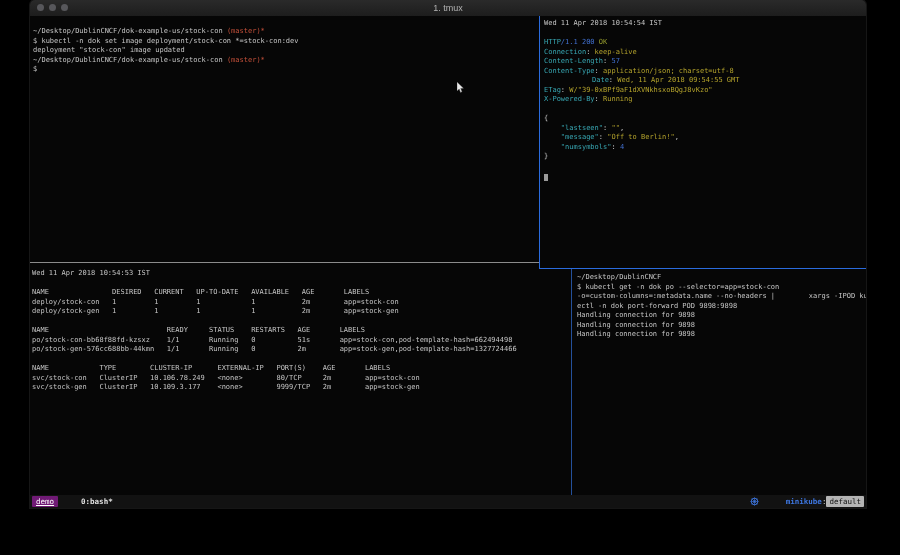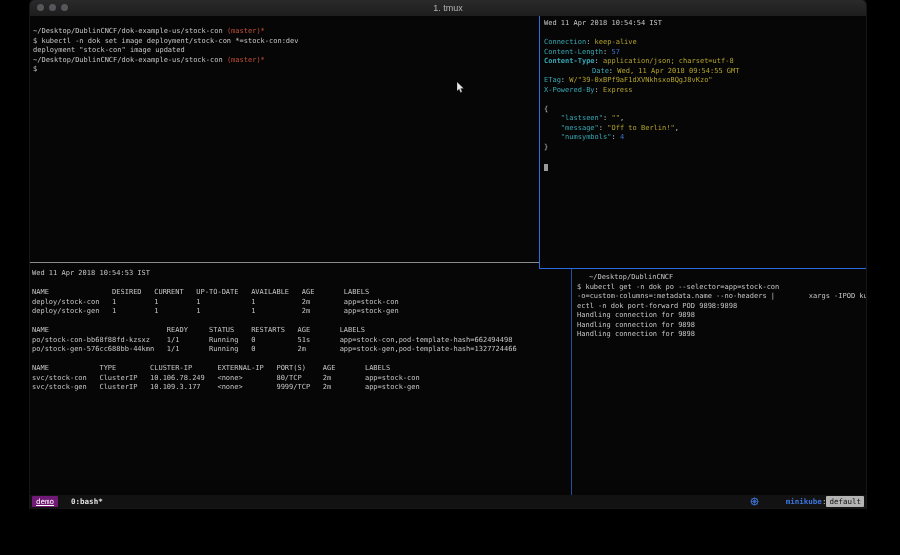--- a/index.html
+++ b/index.html
@@ -36,21 +36,21 @@
   .divider-h-right{left:509px;top:252px;right:0;height:1px;}
   .divider-h-left{left:0;top:246px;width:509px;height:1px;}
   .divider-v-bottom{left:541px;top:253px;width:1px;bottom:0;}
   .block-cursor{display:inline-block;width:4px;height:7px;background:#9a9a9a;vertical-align:bottom;}
   .mouse-pointer{position:absolute;left:427px;top:62px;width:8px;height:11px;}
   .statusbar{
     position:absolute;left:0;bottom:0;right:0;height:13px;background:#121212;
     display:flex;align-items:center;font-size:7.5px;padding:0 2px;box-sizing:border-box;
   }
   .session-chip{color:#fff;padding:0 4px;border-radius:1px;line-height:11px;}
-  .window-label{margin-left:13px;color:#e2e2e2;font-weight:bold;}
+  .window-label{margin-left:23px;color:#e2e2e2;font-weight:bold;}
   .sb-right{margin-left:auto;display:flex;align-items:center;}
   .k8s-icon{display:inline-flex;margin-right:2px;}
   .context{font-weight:bold;}
   .sb-sep{color:#cccccc;}
   .namespace-chip{padding:0 3px;border-radius:1px;line-height:11px;}
 </style>
 </head>
 <body>
 
 <div class="stage">
@@ -69,26 +69,27 @@
       <div class="pane pane-tl">
           <div class="tline"><span style="color: rgb(198, 198, 198);">~/Desktop/DublinCNCF/dok-example-us/stock-con </span><span style="color: rgb(196, 80, 58);">(master)*</span></div>
           <div class="tline"><span style="color: rgb(198, 198, 198);">$ kubectl -n dok set image deployment/stock-con *=stock-con:dev</span></div>
           <div class="tline"><span style="color: rgb(198, 198, 198);">deployment "stock-con" image updated</span></div>
           <div class="tline"><span style="color: rgb(198, 198, 198);">~/Desktop/DublinCNCF/dok-example-us/stock-con </span><span style="color: rgb(196, 80, 58);">(master)*</span></div>
           <div class="tline"><span style="color: rgb(198, 198, 198);">$</span></div>
         </div>
       <div class="pane pane-tr">
           <div class="tline"><span style="color: rgb(198, 198, 198);">Wed 11 Apr 2018 10:54:54 IST</span></div>
           <div class="tline">&nbsp;</div>
+          <div class="tline"><span style="color: rgb(56, 168, 180);">HTTP</span><span style="color: rgb(65, 112, 207);">/1.1 200 </span><span style="color: rgb(148, 155, 45);">OK</span></div>
           <div class="tline"><span style="color: rgb(56, 168, 180);">Connection</span><span style="color: rgb(198, 198, 198);">: </span><span style="color: rgb(180, 163, 44);">keep-alive</span></div>
           <div class="tline"><span style="color: rgb(56, 168, 180);">Content-Length</span><span style="color: rgb(198, 198, 198);">: </span><span style="color: rgb(65, 112, 207);">57</span></div>
-          <div class="tline"><span style="color: rgb(56, 168, 180); font-weight: bold;">Content-Type</span><span style="color: rgb(198, 198, 198);">: </span><span style="color: rgb(180, 163, 44);">application/json; charset=utf-8</span></div>
+          <div class="tline"><span style="color: rgb(56, 168, 180);">Content-Type</span><span style="color: rgb(198, 198, 198);">: </span><span style="color: rgb(180, 163, 44);">application/json; charset=utf-8</span></div>
           <div class="tline"><span style="color: rgb(56, 168, 180); padding-left: 48px;">Date</span><span style="color: rgb(198, 198, 198);">: </span><span style="color: rgb(180, 163, 44);">Wed, 11 Apr 2018 09:54:55 GMT</span></div>
           <div class="tline"><span style="color: rgb(56, 168, 180);">ETag</span><span style="color: rgb(198, 198, 198);">: </span><span style="color: rgb(180, 163, 44);">W/"39-0xBPf9aF1dXVNkhsxoBQgJ8vKzo"</span></div>
-          <div class="tline"><span style="color: rgb(56, 168, 180);">X-Powered-By</span><span style="color: rgb(198, 198, 198);">: </span><span style="color: rgb(180, 163, 44);">Express</span></div>
+          <div class="tline"><span style="color: rgb(56, 168, 180);">X-Powered-By</span><span style="color: rgb(198, 198, 198);">: </span><span style="color: rgb(180, 163, 44);">Running</span></div>
           <div class="tline">&nbsp;</div>
           <div class="tline"><span style="color: rgb(198, 198, 198);">{</span></div>
           <div class="tline"><span style="color: rgb(198, 198, 198);">    </span><span style="color: rgb(56, 168, 180);">"lastseen"</span><span style="color: rgb(198, 198, 198);">: </span><span style="color: rgb(180, 163, 44);">""</span><span style="color: rgb(198, 198, 198);">,</span></div>
           <div class="tline"><span style="color: rgb(198, 198, 198);">    </span><span style="color: rgb(56, 168, 180);">"message"</span><span style="color: rgb(198, 198, 198);">: </span><span style="color: rgb(180, 163, 44);">"Off to Berlin!"</span><span style="color: rgb(198, 198, 198);">,</span></div>
           <div class="tline"><span style="color: rgb(198, 198, 198);">    </span><span style="color: rgb(56, 168, 180);">"numsymbols"</span><span style="color: rgb(198, 198, 198);">: </span><span style="color: rgb(65, 112, 207);">4</span></div>
           <div class="tline"><span style="color: rgb(198, 198, 198);">}</span></div>
           <div class="tline">&nbsp;</div>
           <div class="tline"><span class="block-cursor"></span></div>
         </div>
       <div class="pane pane-bl">
@@ -100,21 +101,21 @@
           <div class="tline">&nbsp;</div>
           <div class="tline"><span style="color: rgb(198, 198, 198);">NAME                            READY     STATUS    RESTARTS   AGE       LABELS</span></div>
           <div class="tline"><span style="color: rgb(198, 198, 198);">po/stock-con-bb68f88fd-kzsxz    1/1       Running   0          51s       app=stock-con,pod-template-hash=662494498</span></div>
           <div class="tline"><span style="color: rgb(198, 198, 198);">po/stock-gen-576cc688bb-44kmn   1/1       Running   0          2m        app=stock-gen,pod-template-hash=1327724466</span></div>
           <div class="tline">&nbsp;</div>
           <div class="tline"><span style="color: rgb(198, 198, 198);">NAME            TYPE        CLUSTER-IP      EXTERNAL-IP   PORT(S)    AGE       LABELS</span></div>
           <div class="tline"><span style="color: rgb(198, 198, 198);">svc/stock-con   ClusterIP   10.106.78.249   &lt;none&gt;        80/TCP     2m        app=stock-con</span></div>
           <div class="tline"><span style="color: rgb(198, 198, 198);">svc/stock-gen   ClusterIP   10.109.3.177    &lt;none&gt;        9999/TCP   2m        app=stock-gen</span></div>
         </div>
       <div class="pane pane-br">
-          <div class="tline"><span style="color: rgb(198, 198, 198); margin-left: 12px;">~/Desktop/DublinCNCF</span></div>
+          <div class="tline"><span style="color: rgb(198, 198, 198);">~/Desktop/DublinCNCF</span></div>
           <div class="tline"><span style="color: rgb(198, 198, 198);">$ kubectl get -n dok po --selector=app=stock-con</span></div>
           <div class="tline"><span style="color: rgb(198, 198, 198);">-o=custom-columns=:metadata.name --no-headers |        xargs -IPOD kub</span></div>
           <div class="tline"><span style="color: rgb(198, 198, 198);">ectl -n dok port-forward POD 9898:9898</span></div>
           <div class="tline"><span style="color: rgb(198, 198, 198);">Handling connection for 9898</span></div>
           <div class="tline"><span style="color: rgb(198, 198, 198);">Handling connection for 9898</span></div>
           <div class="tline"><span style="color: rgb(198, 198, 198);">Handling connection for 9898</span></div>
         </div>
 
       <div class="divider divider-v-top" style="background: rgb(42, 107, 221);"></div>
       <div class="divider divider-h-right" style="background: rgb(42, 107, 221);"></div>

